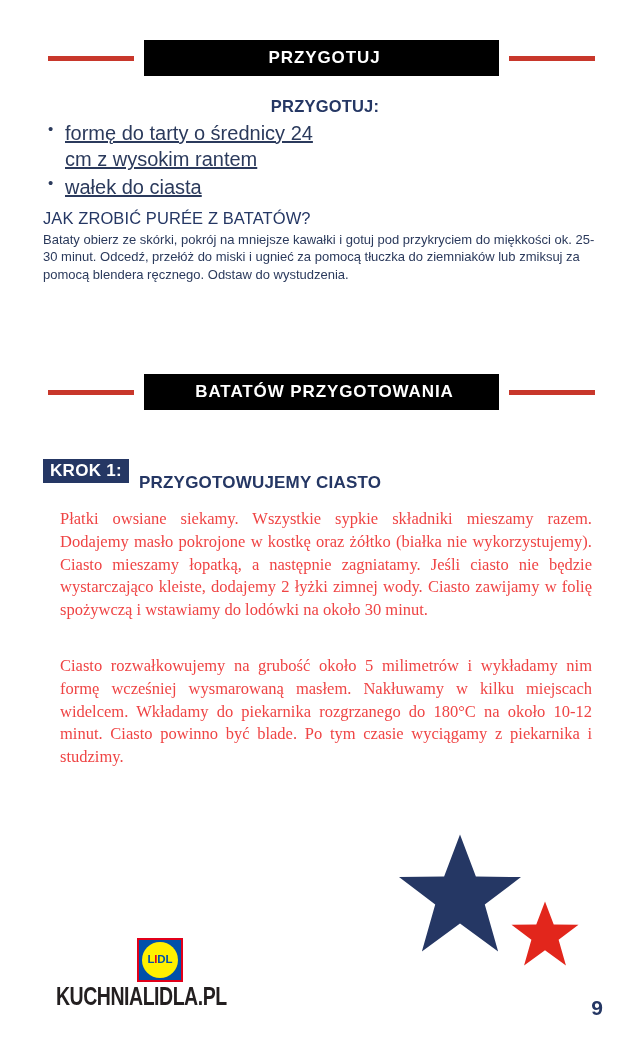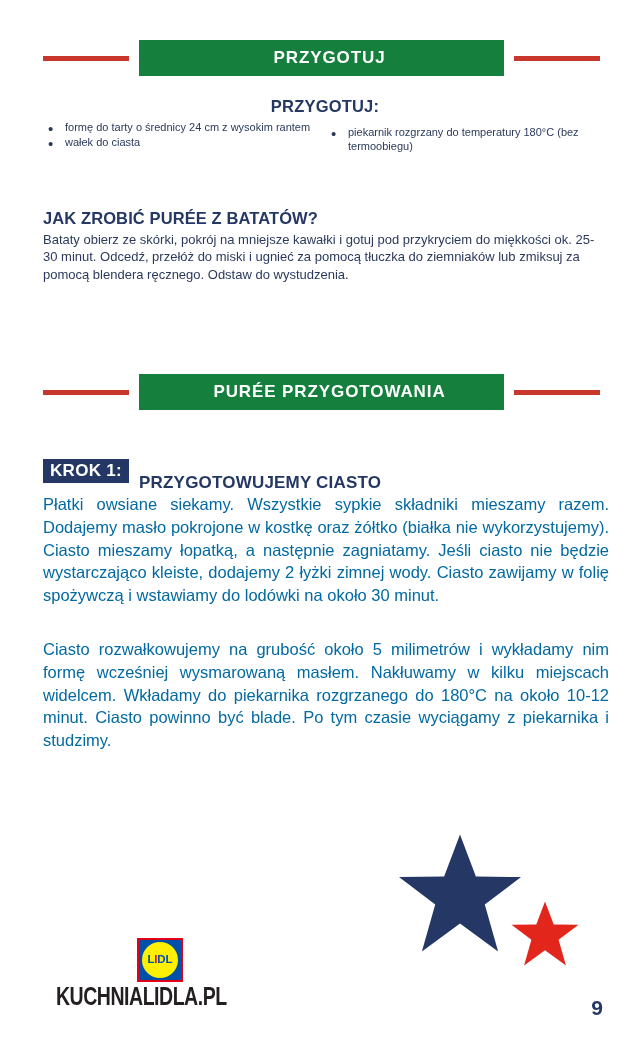--- a/index.html
+++ b/index.html
@@ -34,27 +34,27 @@
   }
   .rule {
     height: 5px;
     background: #c8372b;
     flex: 0 0 auto;
   }
   .rule-left  { width: 86px; margin-right: 10px; }
   .rule-right { width: 86px; margin-left: 10px; }
 
   .banner {
-    background: #15803d;
+    background: #000000;
     color: #ffffff;
     font-weight: bold;
     font-size: 17px;
     letter-spacing: 0.9px;
     text-align: center;
-    padding: 9px 0 10px 16px;
+    padding: 9px 0 10px 6px;
     line-height: 1;
   }
   .banner-prep  { width: 349px; }
   .banner-steps { width: 349px; }
 
   
   .prep-block {
     position: absolute;
     left: 45px;
     top: 97px;
@@ -77,44 +77,45 @@
   .prep-col-right { width: 270px; padding-top: 5px; }
 
   ul.bullets {
     list-style: none;
     margin: 0;
     padding: 0;
   }
   ul.bullets li {
     position: relative;
     padding-left: 20px;
-    font-size: 11px;
+    font-size: 20px;
     line-height: 1.33;
     color: #2b3a5c;
     margin-bottom: 1px;
+    text-decoration: underline;
   }
   ul.bullets li::before {
     content: "\2022";
     position: absolute;
     left: 3px;
     top: -1px;
     font-size: 15px;
     color: #2b3a5c;
   }
 
   
   .puree-block {
     position: absolute;
     left: 43px;
     top: 209px;
     width: 562px;
   }
   .puree-title {
     font-size: 16.5px;
-    font-weight: bold;
+    font-weight: normal;
     letter-spacing: 0.1px;
     color: #253764;
     margin: 0 0 2px 0;
     line-height: 1.2;
   }
   .puree-text {
     font-size: 13px;
     line-height: 1.36;
     color: #2b3a5c;
     margin: 0;
@@ -145,24 +146,25 @@
     font-size: 17px;
     letter-spacing: 0.2px;
     color: #253764;
     margin-left: 10px;
     line-height: 1;
     margin-top: 24px;
   }
   .step-text {
     font-size: 16.5px;
     line-height: 1.38;
-    color: #0369a1;
-    margin: 0;
+    color: #ef4444;
+    margin: 17px;
     text-align: justify;
     text-justify: inter-word;
+    font-family: Liberation Serif, serif;
   }
 
   
   .star {
     position: absolute;
   }
   .star-big  { left: 396px; top: 832px; width: 128px; height: 122px; }
   .star-small{ left: 510px; top: 900px; width: 70px;  height: 67px;  }
 
   
@@ -242,36 +244,31 @@
 
   <div class="prep-block">
     <div class="prep-title">PRZYGOTUJ:</div>
     <div class="prep-cols">
       <div class="prep-col-left">
         <ul class="bullets">
           <li>formę do tarty o średnicy 24 cm z wysokim rantem</li>
           <li>wałek do ciasta</li>
         </ul>
       </div>
-      <div class="prep-col-right">
-        <ul class="bullets">
-          <li>piekarnik rozgrzany do temperatury 180°C (bez termoobiegu)</li>
-        </ul>
-      </div>
     </div>
   </div>
 
   <div class="puree-block">
     <div class="puree-title">JAK ZROBIĆ PURÉE Z BATATÓW?</div>
     <p class="puree-text">Bataty obierz ze skórki, pokrój na mniejsze kawałki i gotuj  pod przykryciem do miękkości ok. 25-30 minut. Odcedź, przełóż do miski i ugnieć za pomocą tłuczka do ziemniaków lub zmiksuj za pomocą blendera ręcznego. Odstaw do wystudzenia.</p>
   </div>
 
   <div class="section-header" style="top:374px;">
     <div class="rule rule-left"></div>
-    <div class="banner banner-steps">PURÉE PRZYGOTOWANIA</div>
+    <div class="banner banner-steps">BATATÓW PRZYGOTOWANIA</div>
     <div class="rule rule-right"></div>
   </div>
 
   <div class="step-block step-1">
     <div class="step-head">
       <span class="step-chip">KROK 1:</span>
       <span class="step-name">PRZYGOTOWUJEMY CIASTO</span>
     </div>
     <p class="step-text">Płatki owsiane siekamy. Wszystkie sypkie składniki mieszamy razem. Dodajemy masło pokrojone w kostkę oraz żółtko (białka nie wykorzystujemy). Ciasto mieszamy łopatką, a następnie zagniatamy. Jeśli ciasto nie będzie wystarczająco kleiste, dodajemy 2 łyżki zimnej wody. Ciasto zawijamy w folię spożywczą i wstawiamy do lodówki na około 30 minut.</p>
   </div>

